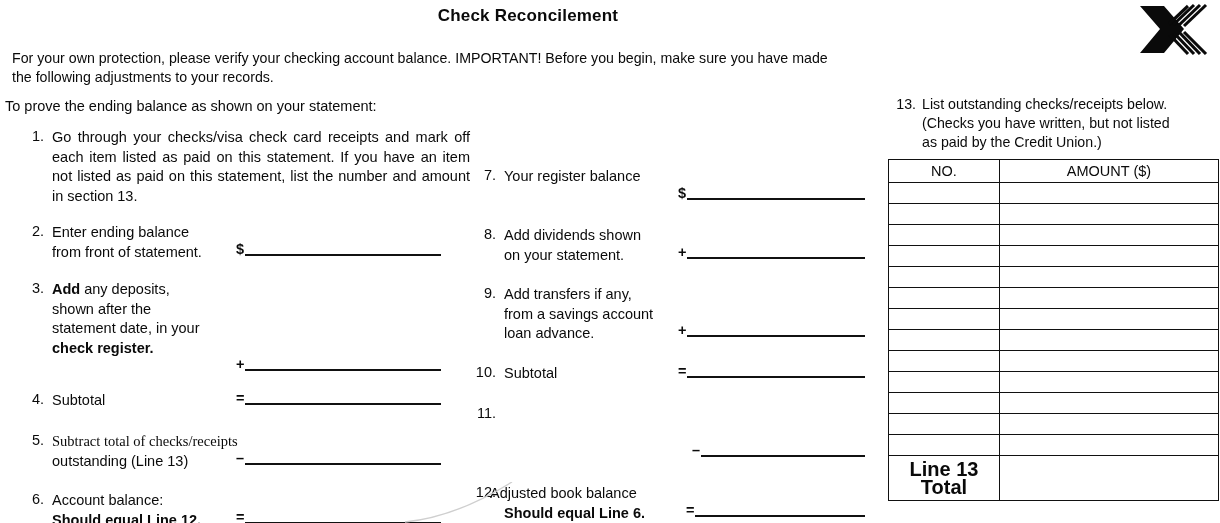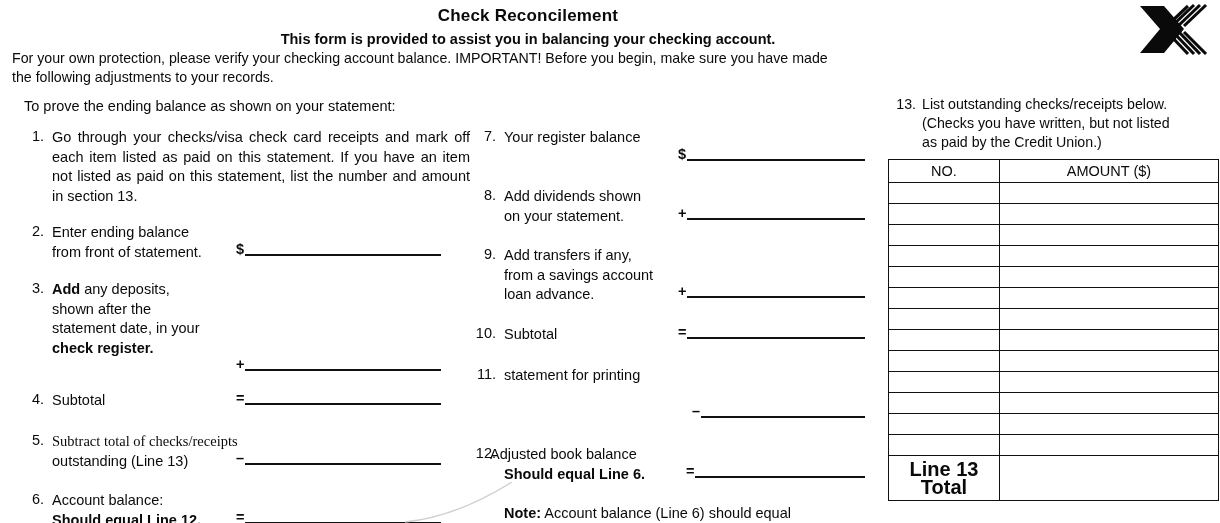--- a/index.html
+++ b/index.html
@@ -49,21 +49,21 @@
     position: absolute;
     right: 8px;
     top: 2px;
     width: 78px;
     height: 55px;
   }
 
   
   #lead-in {
     position: absolute;
-    left: 24px;
+    left: 5px;
     top: 98px;
     font-size: 14.5px;
   }
 
   
   .col {
     position: absolute;
   }
   #col-left  { left: 18px;  top: 128px; width: 452px; }
   #col-mid   { left: 470px; top: 128px; width: 410px; }
@@ -173,21 +173,20 @@
     width: 130px;
     height: 42px;
     pointer-events: none;
   }
 </style>
 </head>
 <body>
 
 <div id="header-block">
   <div id="form-title">Check Reconcilement</div>
-  <div id="form-subtitle">This form is provided to assist you in balancing your checking account.</div>
 </div>
 
 <div id="intro-paragraph">For your own protection, please verify your checking account balance. IMPORTANT! Before you begin, make sure you have made the following adjustments to your records.</div>
 
 <div id="logo">
   <svg viewBox="0 0 78 55" width="78" height="55" aria-hidden="true">
     <polygon points="6,4 30,4 50,27 30,51 6,51 26,27" fill="#0a0a0a"></polygon>
     <g stroke="#0a0a0a" stroke-width="3.1" fill="none" stroke-linecap="butt">
       <line x1="72" y1="3" x2="50" y2="24"></line>
       <line x1="66" y1="3" x2="44" y2="24"></line>
@@ -262,21 +261,21 @@
       <span class="rule" style="width:196px;"></span>
     </span>
   </div>
 
 </div>
 
 <div class="col" id="col-mid">
 
   <div class="item" style="height:48px;">
     <span class="num">7.</span>
-    <span class="body" style="display:block;">Your register balance</span>
+    <span class="body" style="display:block;margin-top:39px;">Your register balance</span>
     <span class="fill" style="left:208px;top:19px;">
       <span class="sym">$</span>
       <span class="rule" style="width:178px;"></span>
     </span>
   </div>
 
   <div class="item" style="height:48px;">
     <span class="num">8.</span>
     <span class="body" style="display:block;">Add dividends shown</span>
     <span class="body" style="display:block;">on your statement.</span>
@@ -301,21 +300,20 @@
     <span class="num">10.</span>
     <span class="body" style="display:block;">Subtotal</span>
     <span class="fill" style="left:208px;top:0px;">
       <span class="sym">=</span>
       <span class="rule" style="width:178px;"></span>
     </span>
   </div>
 
   <div class="item" style="height:68px;">
     <span class="num">11.</span>
-    <span class="body" style="display:block;">statement for printing</span>
     <span class="fill" style="left:222px;top:38px;">
       <span class="sym">–</span>
       <span class="rule" style="width:164px;"></span>
     </span>
   </div>
 
   <div class="item" style="height:48px;">
     <span class="num">12.</span>
     <span class="body" style="display:block;margin-left:20px;">Adjusted book balance</span>
     <span class="body" style="display:block;"><b>Should equal Line 6.</b></span>

